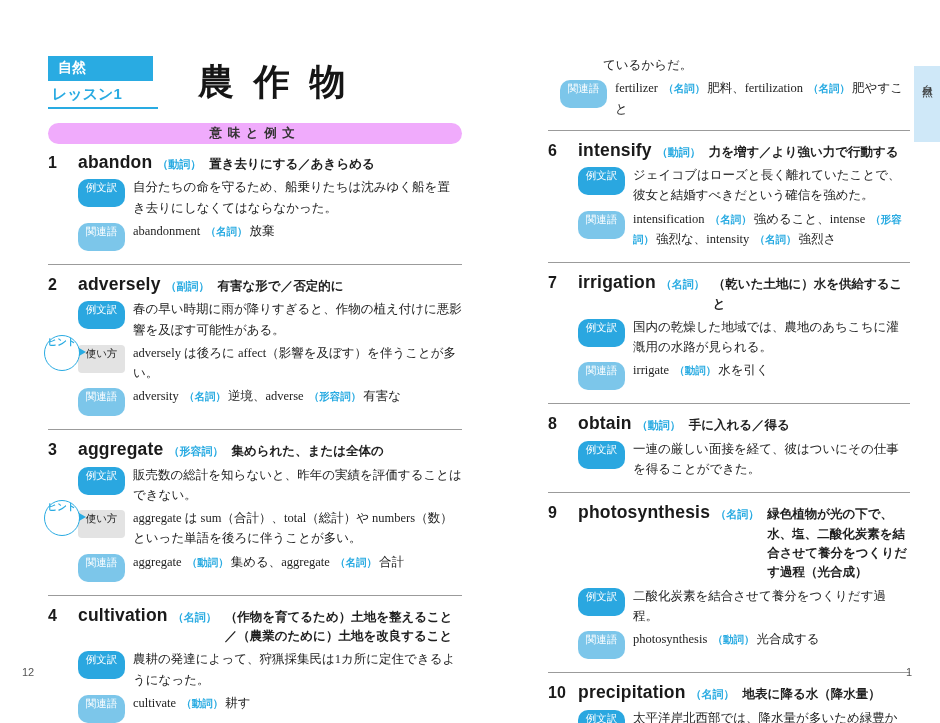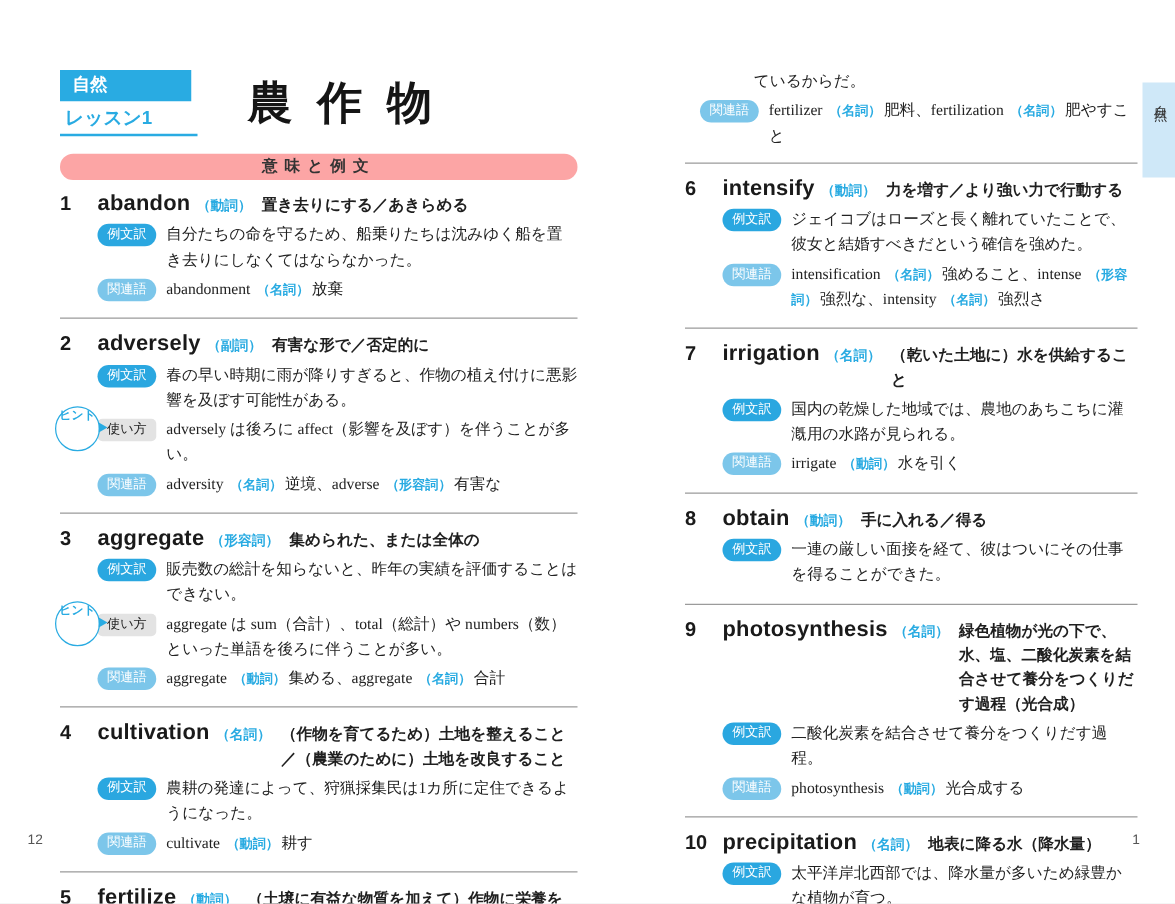--- a/index.html
+++ b/index.html
@@ -11,38 +11,38 @@
 
   
   .lesson-head{display:flex;align-items:flex-start;margin-bottom:14px;}
   .lesson-block{width:110px;flex:none;font-family:"Liberation Sans",sans-serif;}
   .cat-box{display:block;background:#29abe2;color:#fff;font-size:14px;font-weight:bold;
            padding:3px 10px 4px;width:85px;}
   .lesson-label{display:block;color:#29abe2;font-size:15px;font-weight:bold;
                 padding:4px 2px 3px 4px;border-bottom:2px solid #29abe2;width:104px;}
   .page-title{font-family:"Liberation Sans",sans-serif;font-size:36px;font-weight:bold;
               color:#151515;letter-spacing:0.55em;margin:6px 0 0 40px;line-height:1.1;}
-  .section-bar{background:#fca5a5;border-radius:11px;height:21px;line-height:21px;
+  .section-bar{background:#f0abfc;border-radius:11px;height:21px;line-height:21px;
                text-align:center;font-size:12.5px;font-weight:bold;letter-spacing:0.45em;
                color:#333;margin-bottom:6px;font-family:"Liberation Sans",sans-serif;}
 
   
   .divider{border-top:1px solid #9b9b9b;margin:9px 0 9px;}
   .entry{padding:2px 0;}
   .head-row{display:flex;align-items:baseline;margin-bottom:3px;}
   .num{flex:none;width:30px;font-family:"Liberation Sans",sans-serif;font-size:16px;
        font-weight:bold;color:#1a1a1a;}
   .word{flex:none;font-family:"Liberation Sans",sans-serif;font-size:17.5px;font-weight:bold;
         color:#1a1a1a;letter-spacing:0.2px;}
   .pos{flex:none;color:#29abe2;font-size:11px;font-weight:bold;margin:0 8px 0 5px;
        font-family:"Liberation Sans",sans-serif;}
   .meaning{flex:1;font-size:12.5px;font-weight:bold;color:#1f1f1f;line-height:1.55;}
   .row{display:flex;margin-left:30px;margin-top:3px;position:relative;}
   .badge{flex:none;width:47px;text-align:center;font-size:10.5px;border-radius:10px;
-         padding:1px 0 2px;height:15px;line-height:15px;margin-top:2px;
+         padding:1px 0 12px;height:15px;line-height:15px;margin-top:2px;
          font-family:"Liberation Sans",sans-serif;}
   .badge-example{background:#2aa7e0;color:#fff;}
   .badge-related{background:#7cc6ea;color:#fff;}
   .badge-usage{background:#e3e3e3;color:#222;border-radius:4px;}
   .row-text{flex:1;font-size:12.5px;line-height:1.62;color:#222;margin-left:8px;}
   .row-text .pos{font-size:10.5px;margin:0 2px;}
   .hint-circle{position:absolute;left:-34px;top:-8px;width:34px;height:34px;border:1.5px solid #29abe2;
                border-radius:50%;background:#fff;display:flex;align-items:flex-start;justify-content:center;
                color:#29abe2;font-size:9.5px;font-weight:bold;z-index:2;
                font-family:"Liberation Sans",sans-serif;}

